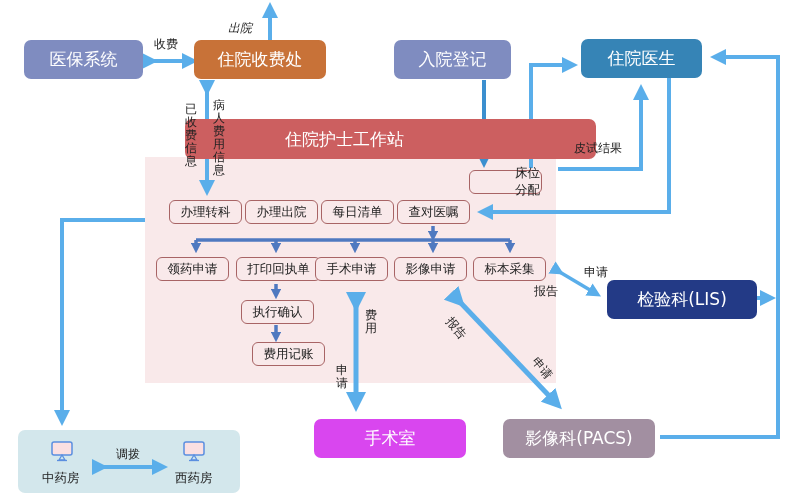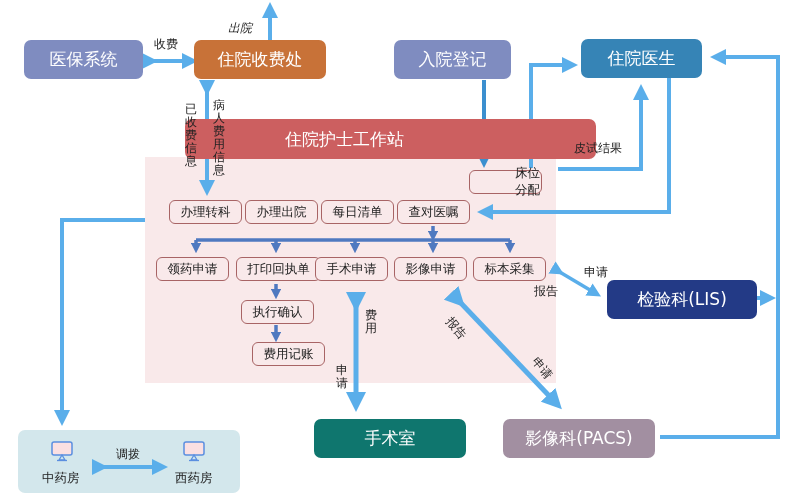--- a/index.html
+++ b/index.html
@@ -103,21 +103,21 @@
     <line x1="100" y1="467" x2="160" y2="467" stroke="#5aaeea" stroke-width="4" marker-start="url(#ah)" marker-end="url(#ah)"></line>
   </g>
 </svg>
 
 <div class="node" style="left:24px;top:40px;width:119px;height:39px;background:#7f8cc0;">医保系统</div>
 <div class="node" style="left:194px;top:40px;width:132px;height:39px;background:#c87238;">住院收费处</div>
 <div class="node" style="left:394px;top:40px;width:117px;height:39px;background:#7f8cc0;">入院登记</div>
 <div class="node" style="left:581px;top:39px;width:121px;height:39px;background:#3684b6;">住院医生</div>
 <div class="station">住院护士工作站</div>
 <div class="node" style="left:607px;top:280px;width:150px;height:39px;background:#233a86;">检验科(LIS)</div>
-<div class="node" style="left:314px;top:419px;width:152px;height:39px;background:#0f766e;">手术室</div>
+<div class="node" style="left:314px;top:419px;width:152px;height:39px;background:#d946ef;">手术室</div>
 <div class="node" style="left:503px;top:419px;width:152px;height:39px;background:#a28fa1;">影像科(PACS)</div>
 
 <div class="chip" style="left:469px;top:170px;width:73px;padding-left:45px;">床位分配</div>
 <div class="chip" style="left:169px;top:200px;width:73px;">办理转科</div>
 <div class="chip" style="left:245px;top:200px;width:73px;">办理出院</div>
 <div class="chip" style="left:321px;top:200px;width:73px;">每日清单</div>
 <div class="chip" style="left:397px;top:200px;width:73px;">查对医嘱</div>
 
 <div class="chip" style="left:156px;top:257px;width:73px;">领药申请</div>
 <div class="chip" style="left:236px;top:257px;width:85px;">打印回执单</div>

